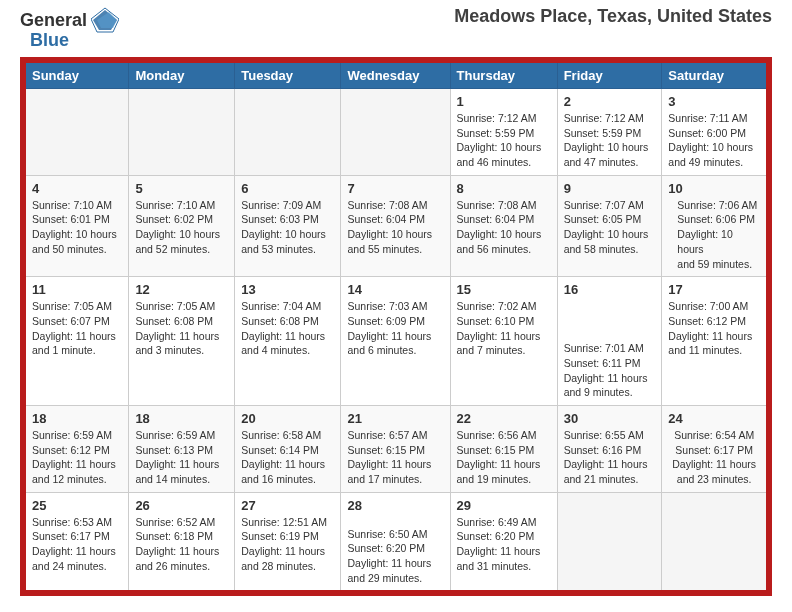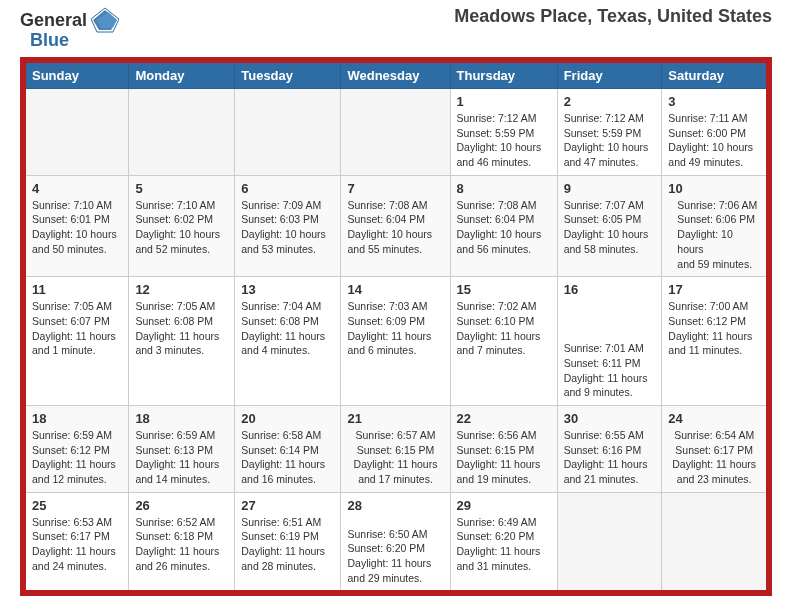--- a/index.html
+++ b/index.html
@@ -278,21 +278,21 @@
           </td>
           <td>
             <span class="day-number">20</span>
             <div class="day-info" style="white-space: pre-line;">Sunrise: 6:58 AM
 Sunset: 6:14 PM
 Daylight: 11 hours
 and 16 minutes.</div>
           </td>
           <td>
             <span class="day-number">21</span>
-            <div class="day-info" style="white-space: pre-line; text-align: center;">Sunrise: 6:57 AM
+            <div class="day-info" style="white-space: pre-line;">Sunrise: 6:57 AM
 Sunset: 6:15 PM
 Daylight: 11 hours
 and 17 minutes.</div>
           </td>
           <td>
             <span class="day-number">22</span>
             <div class="day-info" style="white-space: pre-line;">Sunrise: 6:56 AM
 Sunset: 6:15 PM
 Daylight: 11 hours
 and 19 minutes.</div>
@@ -322,21 +322,21 @@
           </td>
           <td>
             <span class="day-number">26</span>
             <div class="day-info" style="white-space: pre-line;">Sunrise: 6:52 AM
 Sunset: 6:18 PM
 Daylight: 11 hours
 and 26 minutes.</div>
           </td>
           <td>
             <span class="day-number">27</span>
-            <div class="day-info" style="white-space: pre-line;">Sunrise: 6:51 AM
+            <div class="day-info" style="white-space: pre-line;">Sunrise: 12:51 AM
 Sunset: 6:19 PM
 Daylight: 11 hours
 and 28 minutes.</div>
           </td>
           <td>
             <span class="day-number">28</span>
             <div class="day-info" style="white-space: pre-line; margin-top: 14px;">Sunrise: 6:50 AM
 Sunset: 6:20 PM
 Daylight: 11 hours
 and 29 minutes.</div>

